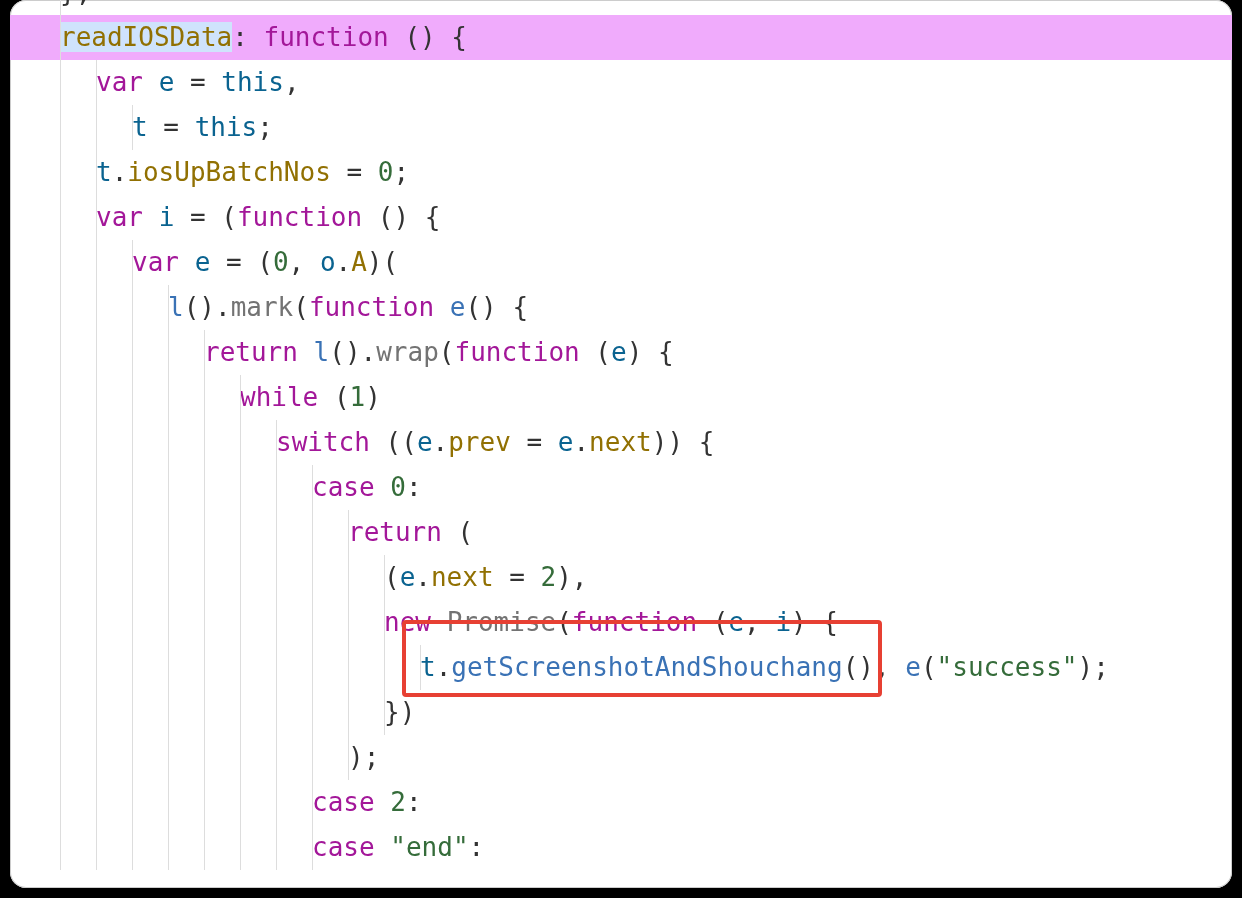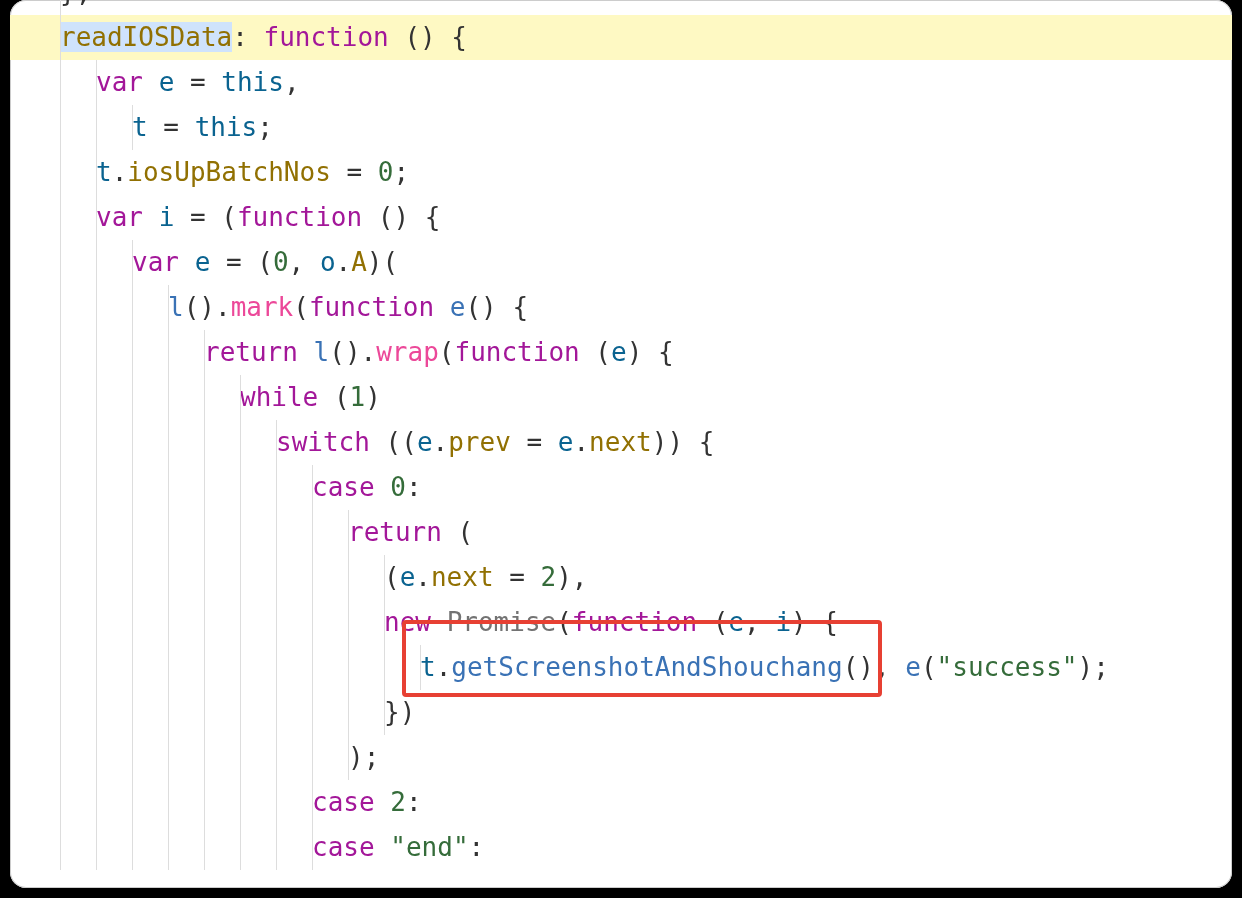--- a/index.html
+++ b/index.html
@@ -28,38 +28,38 @@
     white-space: pre;
     color: #333;
     padding: 0;
   }
   .line {
     position: relative;
     padding-left: 30px;
     height: 45px;
   }
   .line.highlight-line {
-    background: #fef9c3;
+    background: #f0abfc;
   }
   .sel {
     background: #cfe3fc;
   }
   
   .guide {
     position: absolute;
     top: 0;
     bottom: 0;
     width: 1px;
     background: #ddd;
   }
 
   
   .kw      { color: #a31799; }  
   .fn      { color: #3a72b5; }  
-  .fnName  { color: #ec4899; }  
+  .fnName  { color: #737373; }  
   .prop    { color: #917002; }  
   .ident   { color: #0a6390; }  
   .num     { color: #356c3a; }  
   .str     { color: #356c3a; }
   .punct   { color: #333; }
   .type    { color: #737373; }  
 
   .red-box {
     position: absolute;
     border: 4px solid #e74033;

